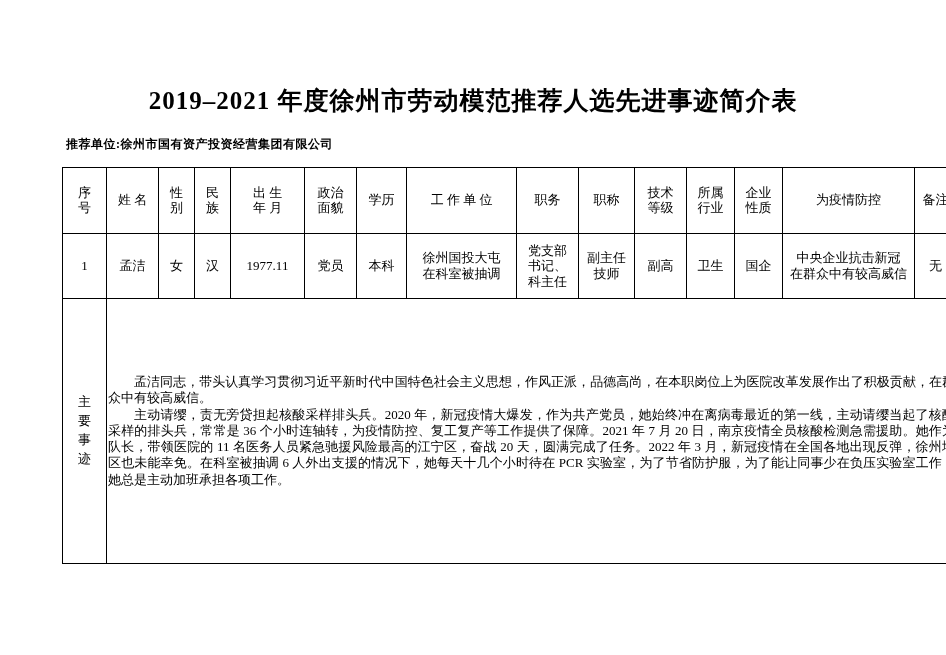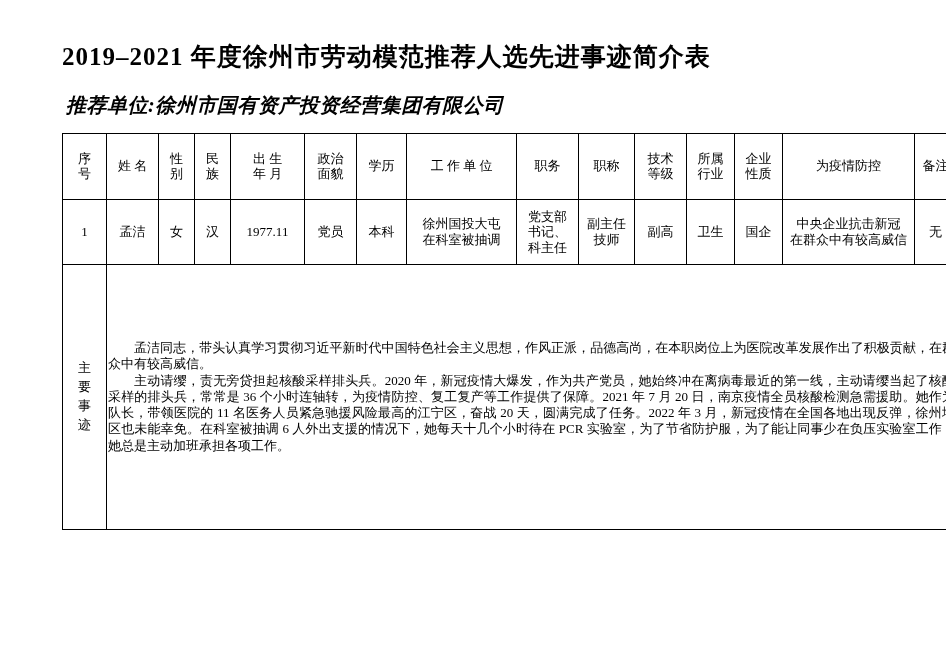--- a/index.html
+++ b/index.html
@@ -15,34 +15,33 @@
     overflow: hidden;
   }
   .page {
     position: relative;
     width: 946px;
     height: 655px;
     box-sizing: border-box;
     padding: 0 62px;
   }
   .doc-title {
-    text-align: left;
+    text-align: center;
     font-size: 25px;
     font-weight: bold;
     letter-spacing: 1px;
-    margin-top: 42px;
+    margin-top: 86px;
     line-height: 1.2;
   }
   .unit-line {
     margin-top: 20px;
     margin-left: 4px;
-    font-size: 20px;
+    font-size: 12px;
     font-weight: bold;
     letter-spacing: 0.5px;
-    font-style: italic;
   }
   table.main {
     margin-top: 14px;
     border-collapse: collapse;
     width: 822px;
     table-layout: fixed;
   }
   table.main td {
     border: 1px solid #000000;
     text-align: center;

